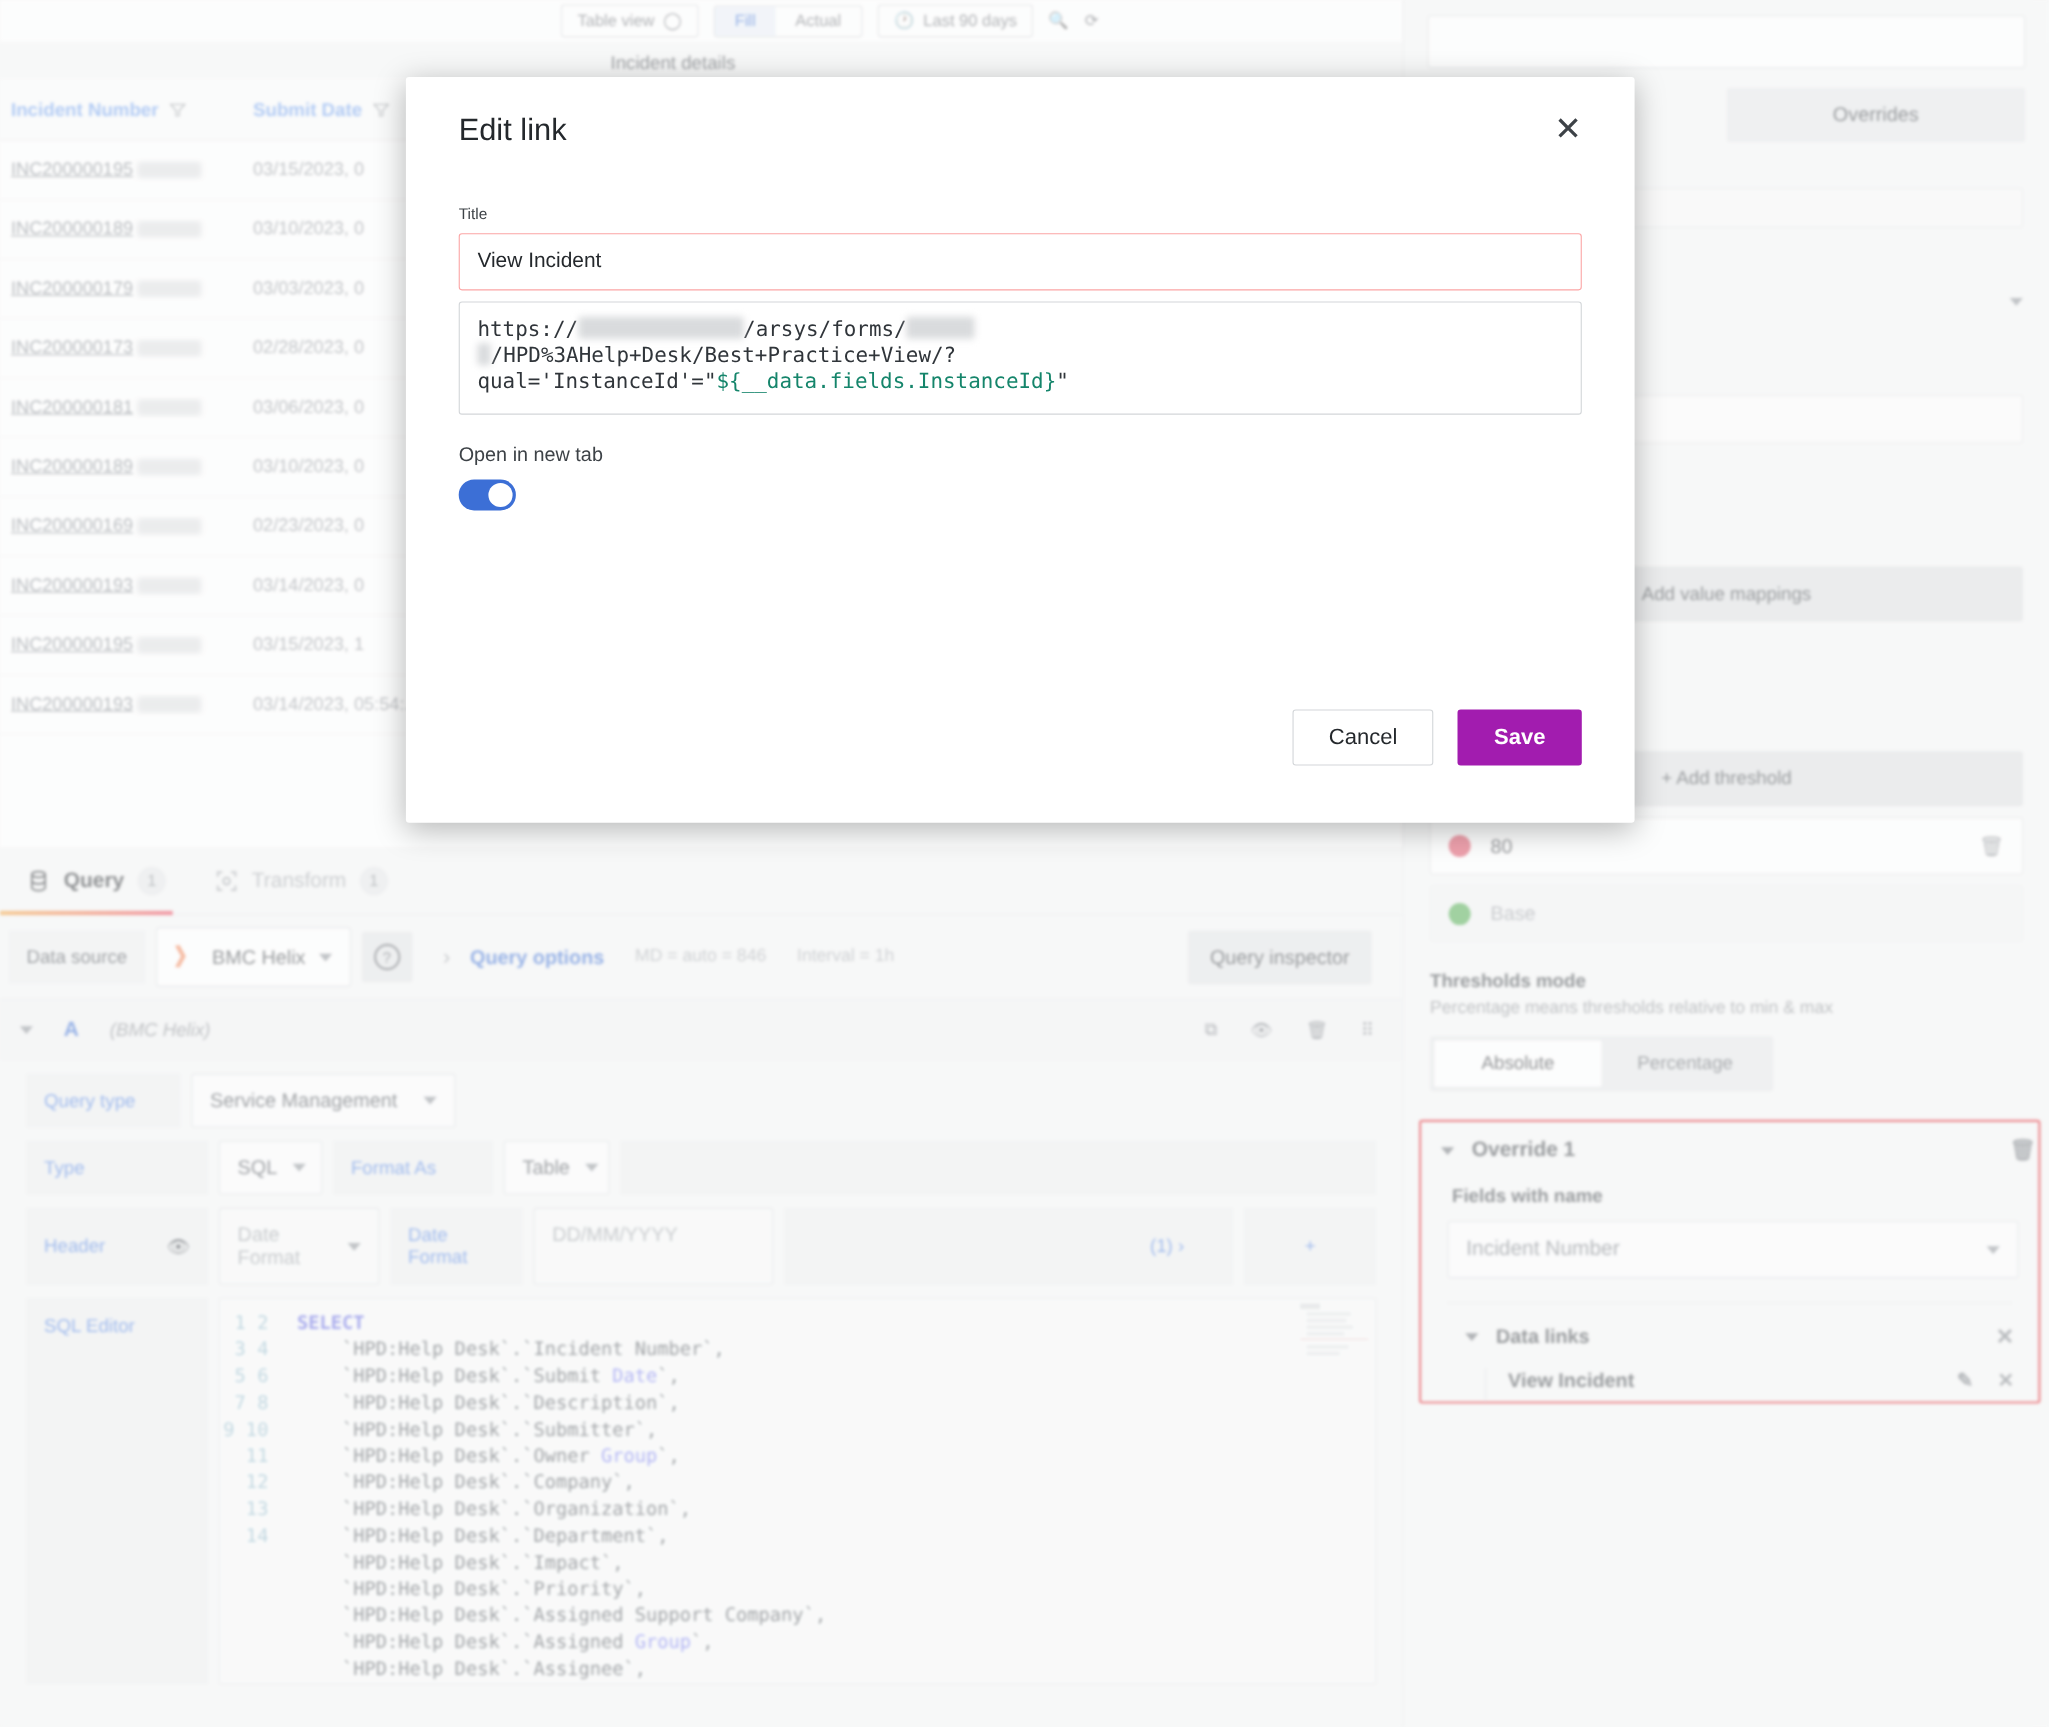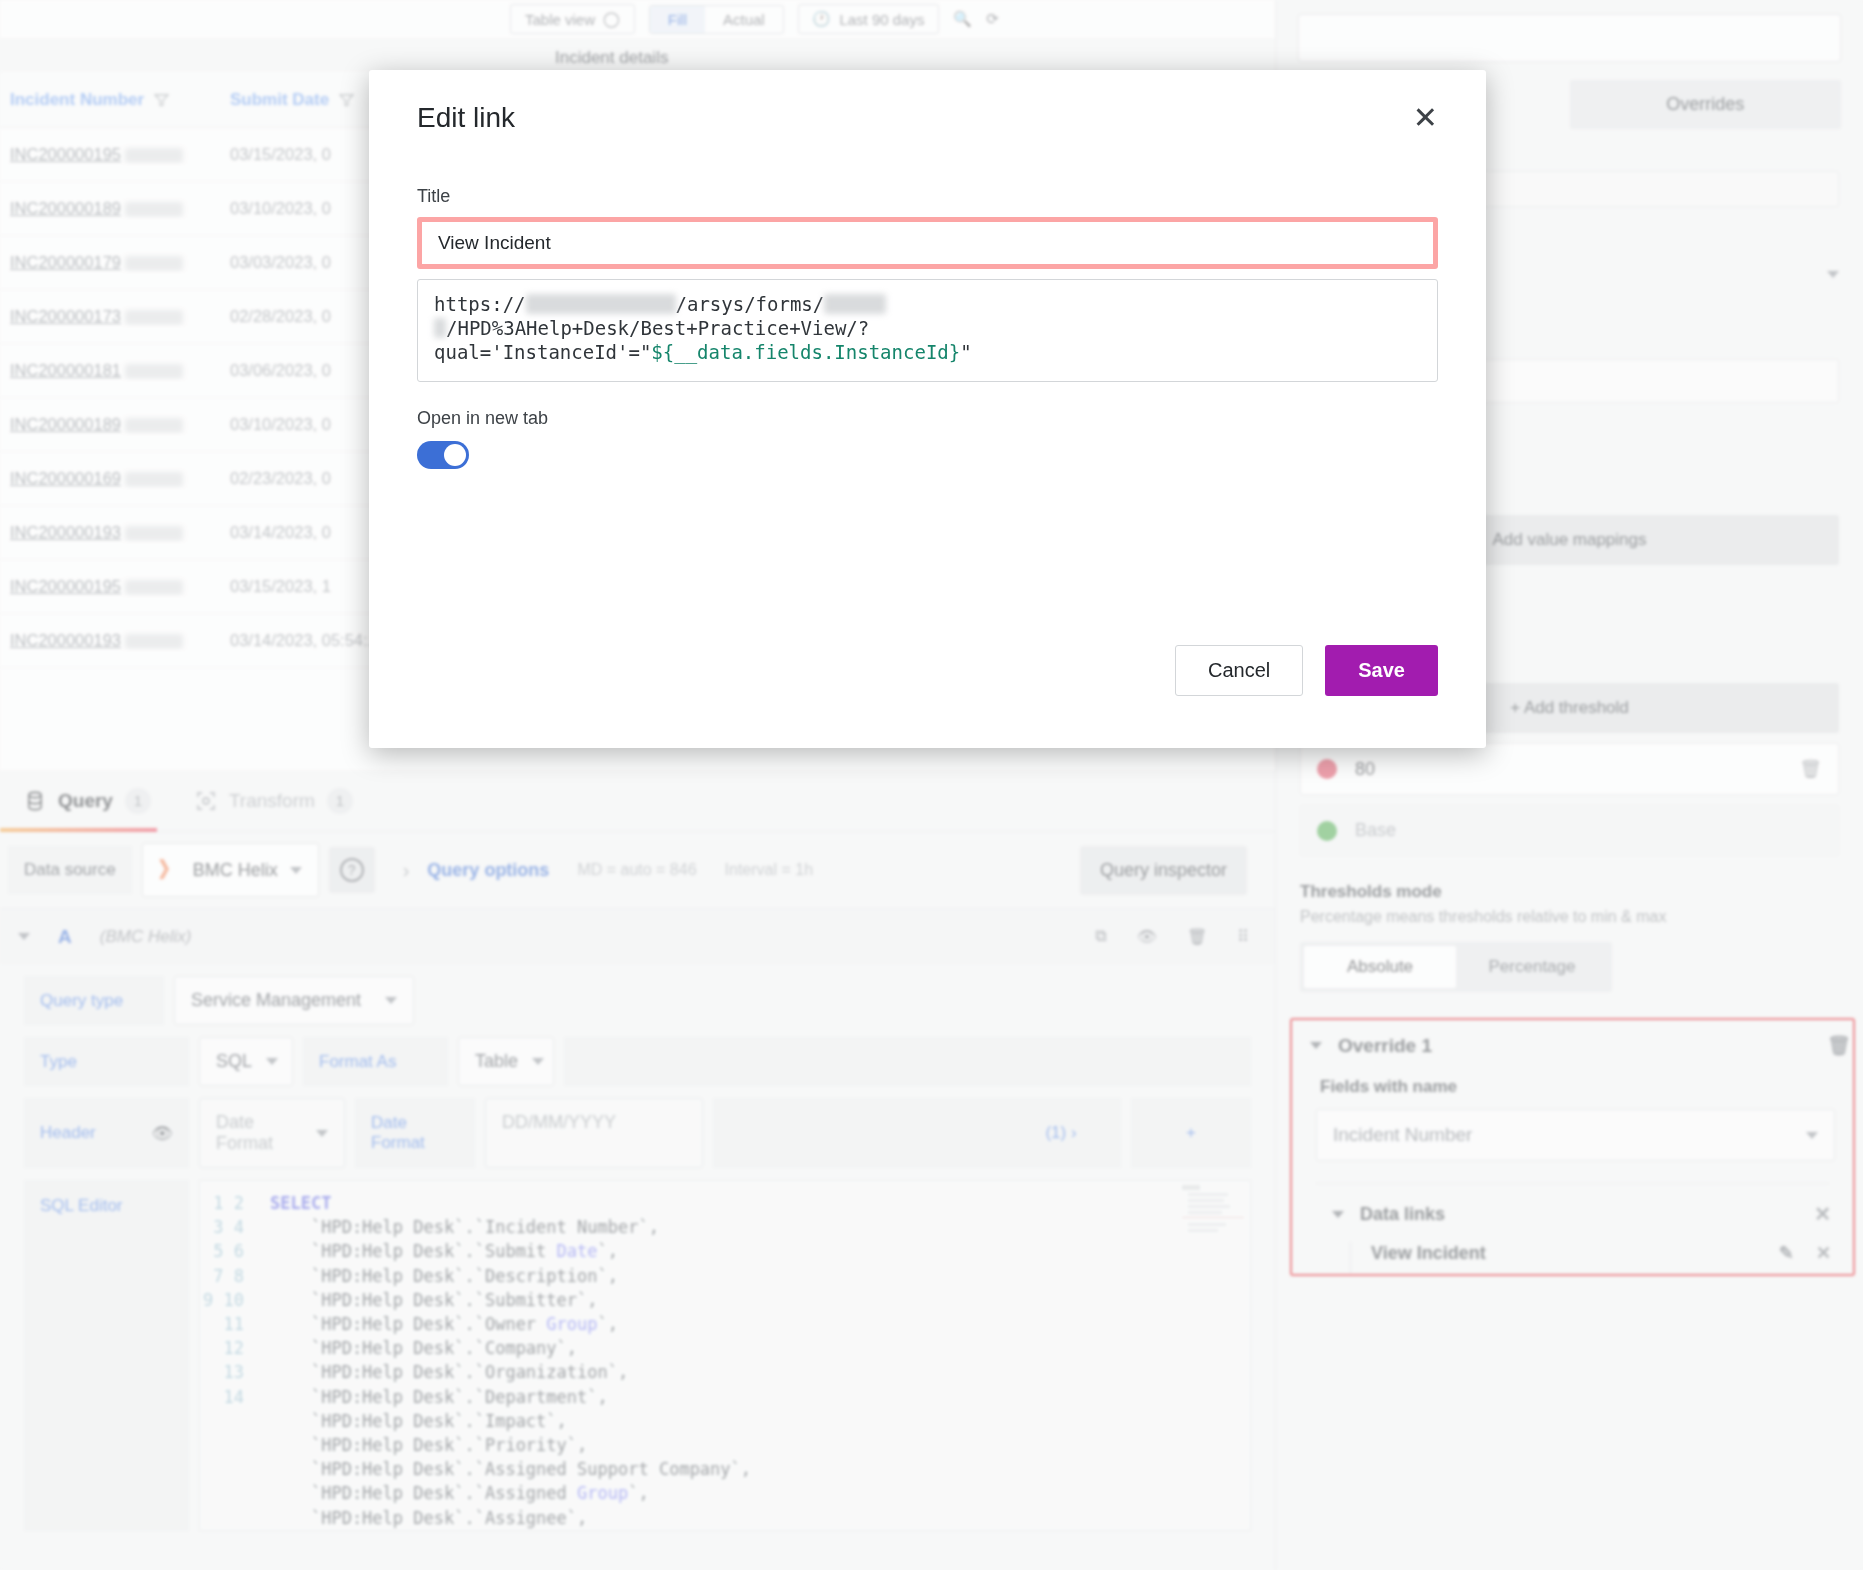--- a/index.html
+++ b/index.html
@@ -132,24 +132,24 @@
   .scrim { position:absolute; inset:0; background:rgba(255,255,255,.30); }
   .modal {
     position:absolute; left:369px; top:70px; width:1117px; height:678px;
     background:#fff; border-radius:3px;
     box-shadow:0 6px 28px rgba(0,0,0,.28);
     padding:0 48px;
   }
   .m-head { display:flex; align-items:center; height:96px; }
   .m-title { font-size:28px; color:#24282c; }
   .m-x { margin-left:auto; font-size:30px; color:#3d4247; line-height:1; }
-  .m-lbl { font-size:18px; color:#3d4247; margin-top:20px; }
+  .m-lbl { font-size:14px; color:#3d4247; margin-top:20px; }
   .m-input {
     margin-top:10px; width:100%; height:52px;
-    border:5px solid #fca5a5; border-radius:3px;
+    border:1px solid #fca5a5; border-radius:3px;
     padding:0 16px; font-size:19px; color:#24282c;
     font-family:"Liberation Sans", sans-serif; background:#fff;
   }
   .m-url {
     margin-top:10px; width:100%; height:103px;
     border:1px solid #d3d6d9; border-radius:3px;
     padding:12px 16px; font-family:"DejaVu Sans Mono", monospace;
     font-size:19px; line-height:24px; color:#30353a; white-space:pre-wrap; word-break:break-all;
     overflow:hidden;
   }

